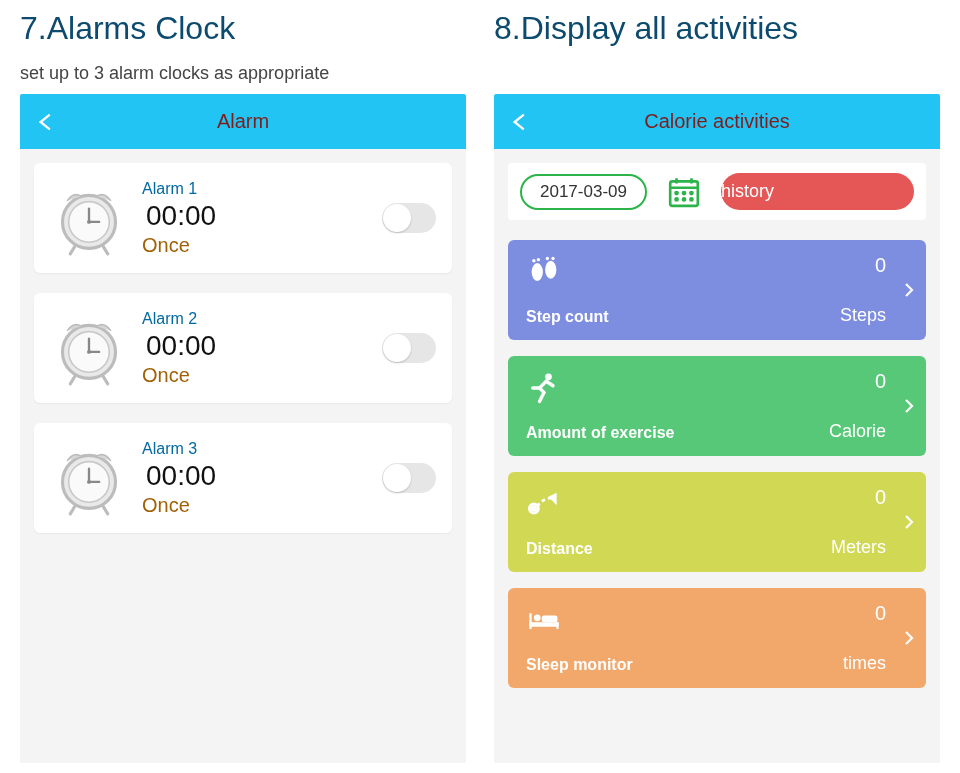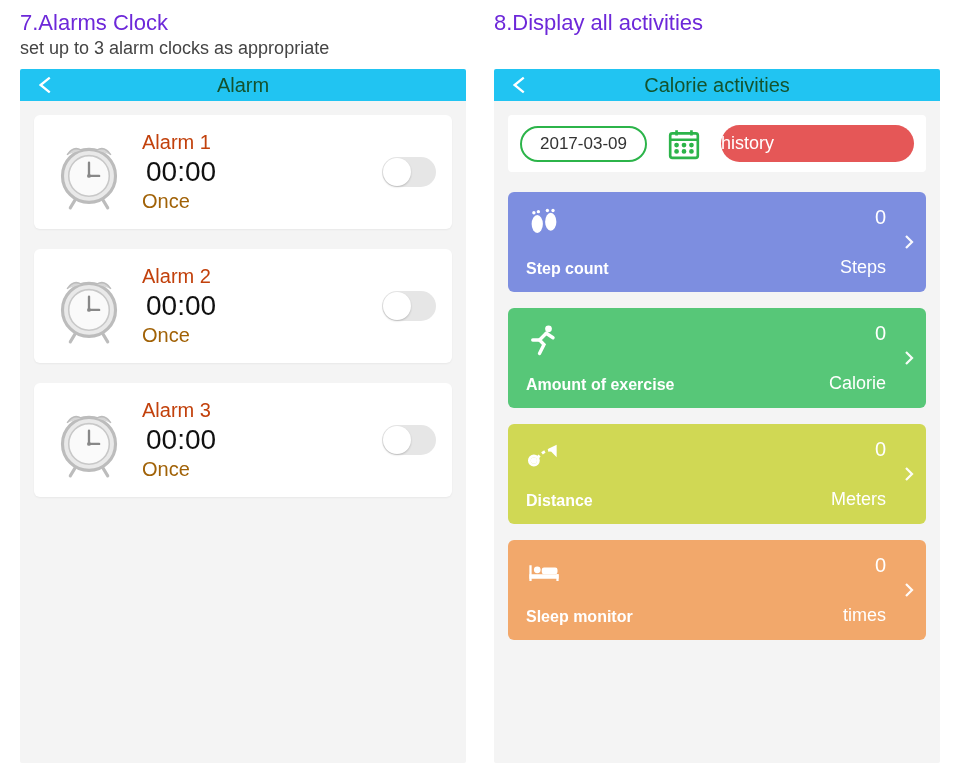--- a/index.html
+++ b/index.html
@@ -11,43 +11,43 @@
     display: flex;
     gap: 28px;
     padding: 10px 20px;
   }
   .col {
     flex: 1;
     display: flex;
     flex-direction: column;
   }
   .section-heading {
-    font-size: 22px;
+    font-size: 32px;
     font-weight: 400;
-    color: #6d28d9;
-    margin-bottom: 2px;
+    color: #0c4a6e;
+    margin-bottom: 16px;
   }
   .section-sub {
     font-size: 18px;
     color: #444;
     margin-bottom: 10px;
     min-height: 18px;
   }
   .phone {
     flex: 1;
     background: #f4f4f4;
     border-radius: 2px;
     display: flex;
     flex-direction: column;
     overflow: hidden;
   }
   .topbar {
     background: #21c4f2;
-    color: #14532d;
-    height: 32px;
+    color: #7f1d1d;
+    height: 55px;
     display: flex;
     align-items: center;
     position: relative;
   }
   .back-arrow {
     position: absolute;
     left: 16px;
     width: 22px;
     height: 22px;
     display: flex;
@@ -83,21 +83,21 @@
     flex-shrink: 0;
     display: flex;
     align-items: center;
     justify-content: center;
   }
   .alarm-info {
     flex: 1;
     display: flex;
     flex-direction: column;
   }
-  .alarm-name { color: #c2410c; font-size: 20px; }
+  .alarm-name { color: #0369a1; font-size: 16px; }
   .alarm-time { color: #111; font-size: 28px; font-weight: 500; margin: 2px 4px;}
   .alarm-freq { color: #a16207; font-size: 20px; }
   .toggle {
     width: 54px;
     height: 30px;
     background: #e6e6e6;
     border-radius: 30px;
     position: relative;
     flex-shrink: 0;
   }

